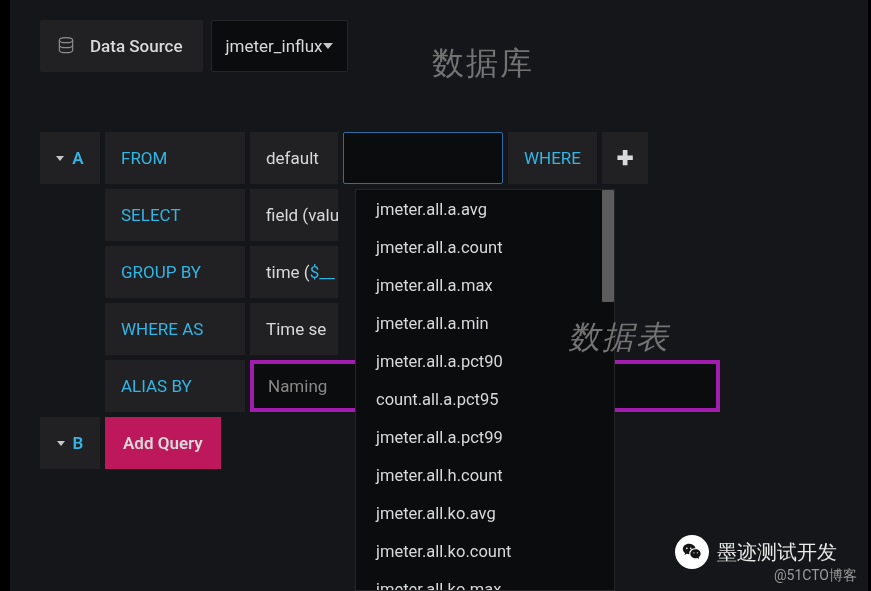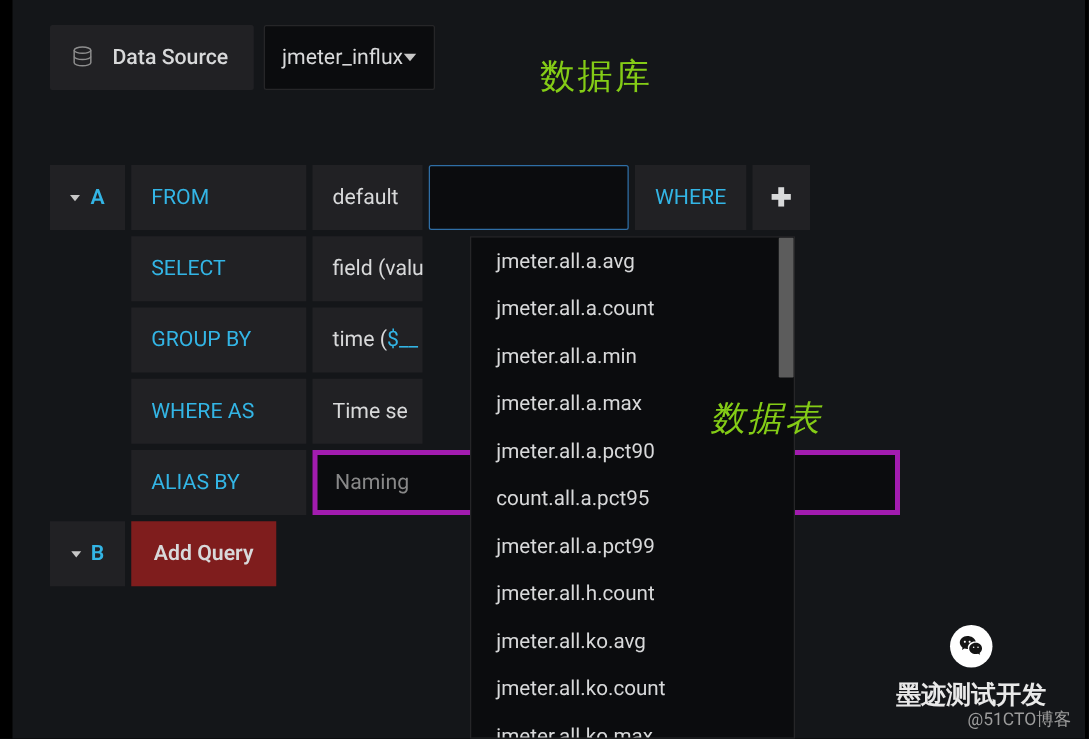--- a/index.html
+++ b/index.html
@@ -52,23 +52,23 @@
     width: 0; height: 0;
     border-left: 5px solid transparent;
     border-right: 5px solid transparent;
     border-top: 6px solid #c7c7c7;
   }
   .caret-down.small {
     border-left-width: 4px; border-right-width: 4px; border-top-width: 5px;
   }
   .annot {
     position: absolute;
-    color: #84cc16;
+    color: #737373;
     font-family: "Songti SC","SimSun",serif;
-    font-size: 28px;
+    font-size: 32px;
     pointer-events: none;
     letter-spacing: 2px;
   }
 
   .query-area { margin: 60px 0 0 30px; }
   .qrow { display: flex; align-items: stretch; margin-bottom: 5px; }
   .tog {
     width: 60px; height: 52px;
     background: #212124;
     display: flex; align-items: center; justify-content: center;
@@ -115,21 +115,21 @@
   .alias-input {
     background: #0b0c0e;
     border: 4px solid #a21caf;
     height: 52px; width: 470px;
     padding-left: 14px;
     color: #888; font-size: 17px;
     display: flex; align-items: center;
   }
   .indent { margin-left: 65px; }
   .add-query {
-    background: #7f1d1d;
+    background: #be185d;
     color: #d8d9da;
     font-size: 17px; font-weight: 600;
     height: 52px;
     display: flex; align-items: center;
     padding: 0 18px;
   }
 
   .dropdown {
     position: absolute;
     background: #0b0c0e;
@@ -153,22 +153,21 @@
     font-size: 16.5px;
   }
 
   .wechat-badge {
     position: absolute;
     right: 34px; bottom: 22px;
     display: flex; align-items: center;
     gap: 8px;
     color: #e9e9e9;
     font-size: 20px;
-    font-weight: 700;
-    flex-direction: column;
+    font-weight: 400;
   }
   .wechat-badge .bubble {
     width: 34px; height: 34px;
     border-radius: 50%;
     background: #fff;
     display: flex; align-items: center; justify-content: center;
   }
   .wechat-badge .bubble svg { width: 22px; height: 22px; fill: #141414; }
   .watermark {
     position: absolute;
@@ -242,27 +241,27 @@
       <div class="tog">
         <span class="caret-down small"></span>
         <span>B</span>
       </div>
       <div class="add-query">Add Query</div>
     </div>
 
   </div>
 </div>
 
-<div class="dropdown" style="left:376px; top:189px; height:402px;">
+<div class="dropdown" style="left:355px; top:189px; height:402px;">
   <div class="scroll"></div>
   <div id="dd-list">
       <div class="dd-item">jmeter.all.a.avg</div>
       <div class="dd-item">jmeter.all.a.count</div>
+      <div class="dd-item">jmeter.all.a.max</div>
       <div class="dd-item">jmeter.all.a.min</div>
-      <div class="dd-item">jmeter.all.a.max</div>
       <div class="dd-item">jmeter.all.a.pct90</div>
       <div class="dd-item">count.all.a.pct95</div>
       <div class="dd-item">jmeter.all.a.pct99</div>
       <div class="dd-item">jmeter.all.h.count</div>
       <div class="dd-item">jmeter.all.ko.avg</div>
       <div class="dd-item">jmeter.all.ko.count</div>
       <div class="dd-item">jmeter.all.ko.max</div>
     </div>
 </div>
 

